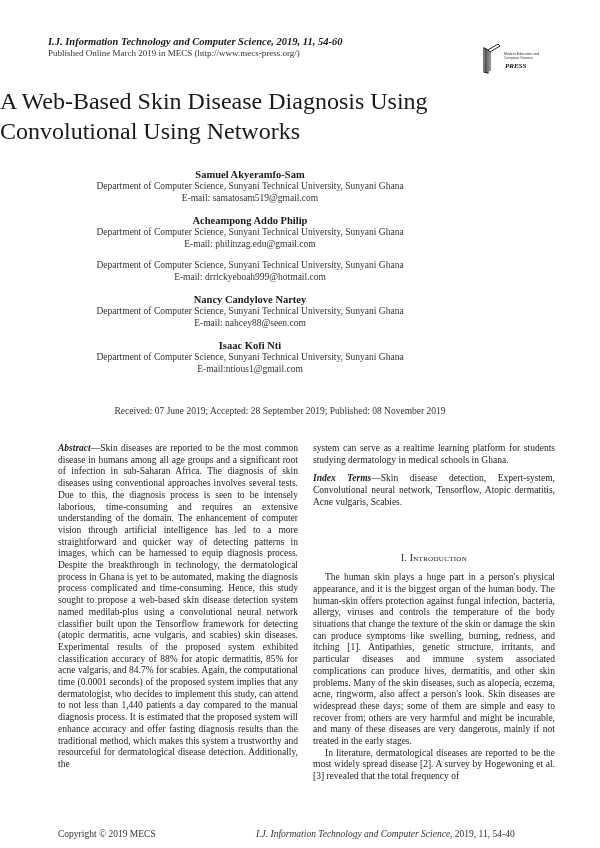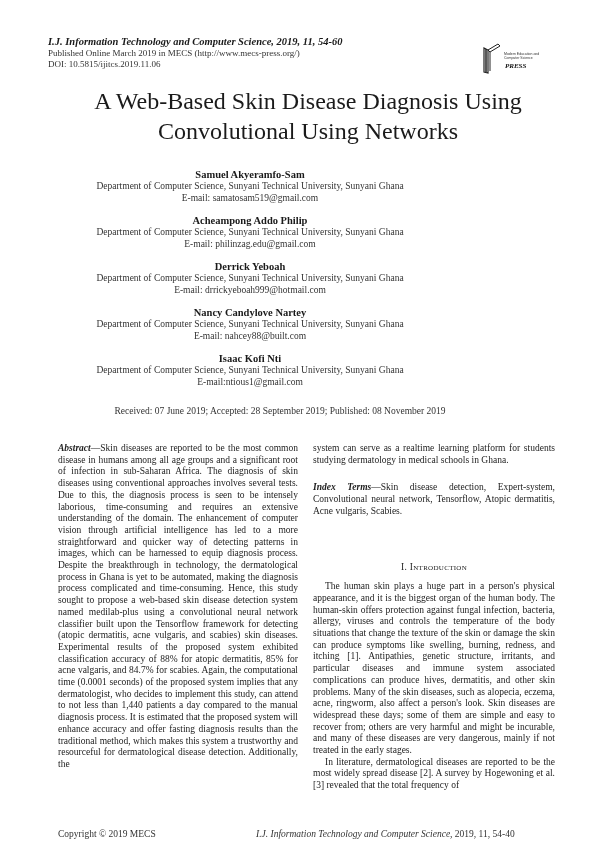--- a/index.html
+++ b/index.html
@@ -8,50 +8,49 @@
 
     .header { position: absolute; left: 48px; top: 36px; width: 420px; }
     .header .journal { font-size: 10.5px; font-weight: bold; font-style: italic; line-height: 12px; }
     .header .published, .header .doi { font-size: 9px; line-height: 11px; color: #333; }
 
     .logo { position: absolute; left: 478px; top: 38px; width: 70px; height: 40px; }
     .logo .book { position: absolute; left: 4px; top: 4px; width: 24px; height: 32px; }
     .logo .small { position: absolute; left: 26px; top: 14px; font-family: "Liberation Sans", sans-serif; font-size: 3.5px; line-height: 4px; color: #333; width: 42px; }
     .logo .press { position: absolute; left: 27px; top: 24px; font-size: 7px; font-weight: bold; font-style: italic; color: #111; }
 
-    .title { position: absolute; left: 0; top: 86px; width: 600px; text-align: center; font-size: 24px; line-height: 30px; color: #1a1a1a; padding-left: 16px; }
+    .title { position: absolute; left: 0; top: 86px; width: 600px; font-size: 24px; line-height: 30px; color: #1a1a1a; }
 
     .authors { position: absolute; left: 0; top: 168px; width: 500px; text-align: center; }
     .author { margin-bottom: 10px; }
     .author .name { font-size: 10.5px; font-weight: bold; line-height: 13px; }
     .author .dept, .author .email { font-size: 9.5px; line-height: 11.5px; color: #333; }
 
     .dates { position: absolute; left: 0; top: 406px; width: 560px; text-align: center; font-size: 9.5px; color: #333; }
 
     .col { position: absolute; top: 443px; width: 240px; font-size: 9.5px; line-height: 11.7px; text-align: justify; color: #222; }
     .col.left { left: 58px; }
     .col.right { left: 313px; width: 242px; }
     .lead { font-weight: bold; font-style: italic; }
-    .para { margin-bottom: 16px; }
+    .para { margin-bottom: 7px; }
     .index-terms { margin-top: 4px; margin-bottom: 44px; }
     .section-head { text-align: center; font-size: 9.5px; margin-bottom: 8px; font-variant: small-caps; letter-spacing: 0.3px; }
     .indent { text-indent: 12px; }
 
     .footer { position: absolute; top: 829px; font-size: 9.5px; color: #333; }
     .footer.left { left: 58px; }
     .footer.right { left: 256px; font-style: italic; }
     .footer.right .num { font-style: normal; }
   </style>
 </head>
 <body>
 
 <div class="header">
   <div class="journal">I.J. Information Technology and Computer Science, 2019, 11, 54-60</div>
   <div class="published">Published Online March 2019 in MECS (http://www.mecs-press.org/)</div>
-  <div class="doi">DOI: 10.5815/ijitcs.2019.11.06</div>
 </div>
 
 <div class="logo">
   <svg class="book" viewBox="0 0 24 32">
     <path d="M2 6 L2 30 L6 31 L6 8 Z" fill="none" stroke="#222" stroke-width="1.2"></path>
     <path d="M6 8 L16 2 L18 4 L8 10 Z" fill="none" stroke="#222" stroke-width="1"></path>
     <path d="M4 30 L4 7" stroke="#222" stroke-width="1.5"></path>
     <path d="M8 10 L8 29" stroke="#222" stroke-width="1"></path>
   </svg>
   <div class="small">Modern Education and Computer Science</div>
@@ -68,28 +67,27 @@
     <div class="name">Samuel Akyeramfo-Sam</div>
     <div class="dept">Department of Computer Science, Sunyani Technical University, Sunyani Ghana</div>
     <div class="email">E-mail: samatosam519@gmail.com</div>
   </div>
   <div class="author">
     <div class="name">Acheampong Addo Philip</div>
     <div class="dept">Department of Computer Science, Sunyani Technical University, Sunyani Ghana</div>
     <div class="email">E-mail: philinzag.edu@gmail.com</div>
   </div>
   <div class="author">
-    <div class="name">Derrick Yeboah</div>
     <div class="dept">Department of Computer Science, Sunyani Technical University, Sunyani Ghana</div>
     <div class="email">E-mail: drrickyeboah999@hotmail.com</div>
   </div>
   <div class="author">
     <div class="name">Nancy Candylove Nartey</div>
     <div class="dept">Department of Computer Science, Sunyani Technical University, Sunyani Ghana</div>
-    <div class="email">E-mail: nahcey88@built.com</div>
+    <div class="email">E-mail: nahcey88@seen.com</div>
   </div>
   <div class="author">
     <div class="name">Isaac Kofi Nti</div>
     <div class="dept">Department of Computer Science, Sunyani Technical University, Sunyani Ghana</div>
     <div class="email">E-mail:ntious1@gmail.com</div>
   </div>
 </div>
 
 <div class="dates">Received: 07 June 2019; Accepted: 28 September 2019; Published: 08 November 2019</div>
 

